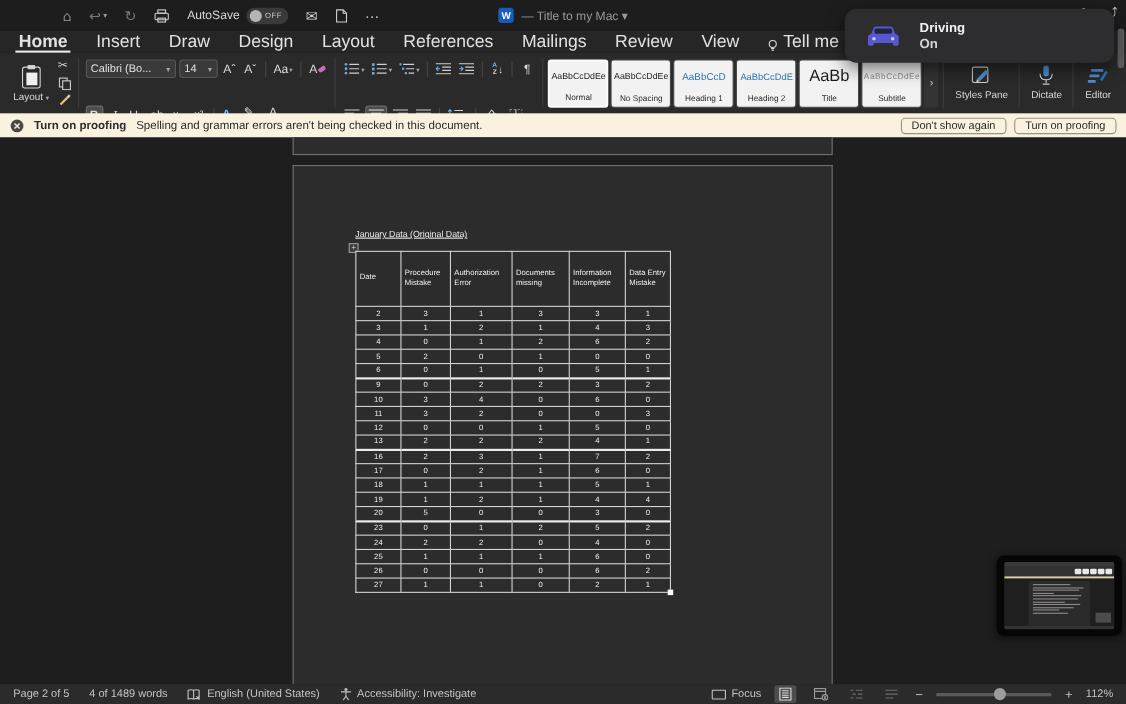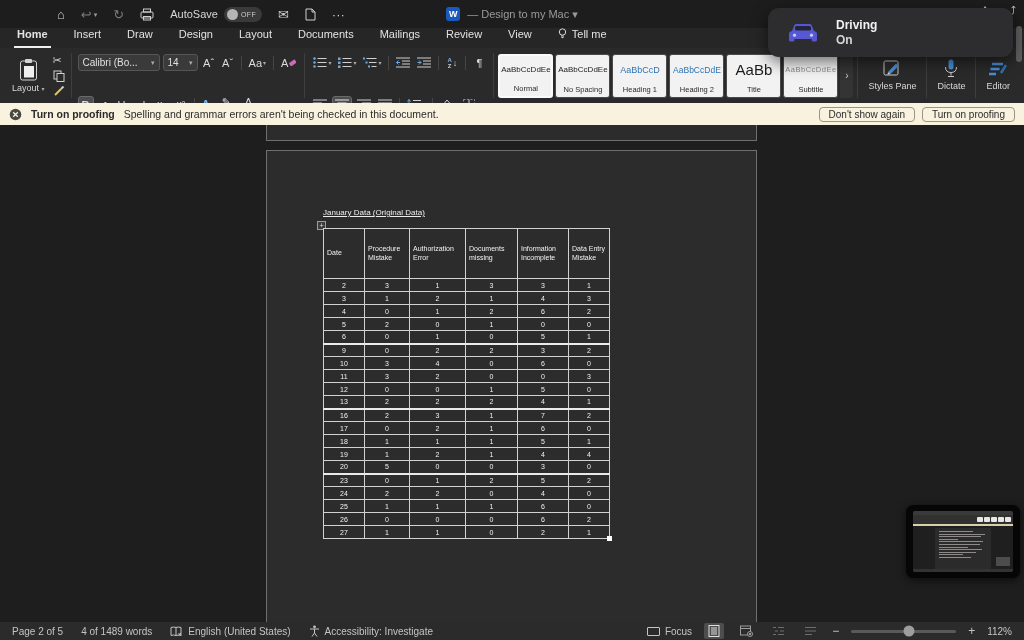--- a/index.html
+++ b/index.html
@@ -19,21 +19,21 @@
   .toggle .state { font-size:7px; color:#cfcfcf; letter-spacing:.5px; }
   .doc-title-wrap { position:absolute; left:0; right:0; top:0; height:28px; display:flex; align-items:center; justify-content:center; gap:7px; pointer-events:none; }
   .word-badge { width:14px; height:14px; border-radius:3px; background:#185abd; color:#fff; font-size:9px; font-weight:bold; display:grid; place-items:center; }
   .doc-title { font-size:12px; font-weight:bold; color:#f0f0f0; }
   .saved-status { font-size:11px; color:#9a9a9a; }
   .tb-right { position:absolute; right:8px; top:4px; display:flex; gap:22px; color:#cfcfcf; font-size:12px; z-index:2; }
   .scroll-thumb { position:absolute; right:2px; top:26px; width:6px; height:36px; border-radius:3px; background:#5f5f5f; z-index:3; }
 
   
   .tabbar { position:absolute; top:28px; left:0; right:0; height:20px; background:#262626; display:flex; align-items:stretch; padding-left:4px; }
-  .tab { font-size:11px; color:#e2e2e2; padding:0 13px; display:flex; align-items:flex-start; gap:5px; position:relative; }
+  .tab { font-size:16px; color:#e2e2e2; padding:0 13px; display:flex; align-items:flex-end; gap:5px; position:relative; }
   .tab.active { font-weight:bold; }
   .tab.active::after { content:""; position:absolute; left:10px; right:10px; bottom:0; height:2px; background:#f0f0f0; }
 
   
   .ribbon { position:absolute; top:48px; left:0; right:0; height:55px; background:#2a2a2a; display:flex; align-items:stretch; padding:0 6px; }
   .rib-sep { width:1px; background:#3e3e3e; margin:5px 4px; }
   .group { display:flex; align-items:center; }
   .paste-btn { display:flex; flex-direction:column; align-items:center; justify-content:center; padding:2px 6px; gap:2px; }
   .paste-label { font-size:9px; color:#d8d8d8; }
   .mini-col { display:flex; flex-direction:column; justify-content:space-between; padding:5px 2px; height:100%; }
@@ -142,21 +142,21 @@
     <span class="qa-icon">
       <svg width="11" height="13" viewBox="0 0 11 13">
           <path d="M1 1 h6 l3 3 v8 h-9 z" fill="none" stroke="#cfcfcf"></path>
           <path d="M7 1 v3 h3" fill="none" stroke="#cfcfcf"></path>
         </svg>
     </span>
     <span class="qa-icon">···</span>
   </div>
   <div class="doc-title-wrap">
     <span class="word-badge">W</span>
-    <span class="saved-status"><span>— Design to my Mac</span> ▾</span>
+    <span class="saved-status"><span>— Title to my Mac</span> ▾</span>
   </div>
   <div class="tb-right">
     <span>^</span>
     <span>⤴</span>
   </div>
   <div class="scroll-thumb"></div>
 
   <div class="tabbar">
     <span class="tab active">
         <span>Home</span>
@@ -167,21 +167,21 @@
     <span class="tab">
         <span>Draw</span>
       </span>
     <span class="tab">
         <span>Design</span>
       </span>
     <span class="tab">
         <span>Layout</span>
       </span>
     <span class="tab">
-        <span>Documents</span>
+        <span>References</span>
       </span>
     <span class="tab">
         <span>Mailings</span>
       </span>
     <span class="tab">
         <span>Review</span>
       </span>
     <span class="tab">
         <span>View</span>
       </span>

